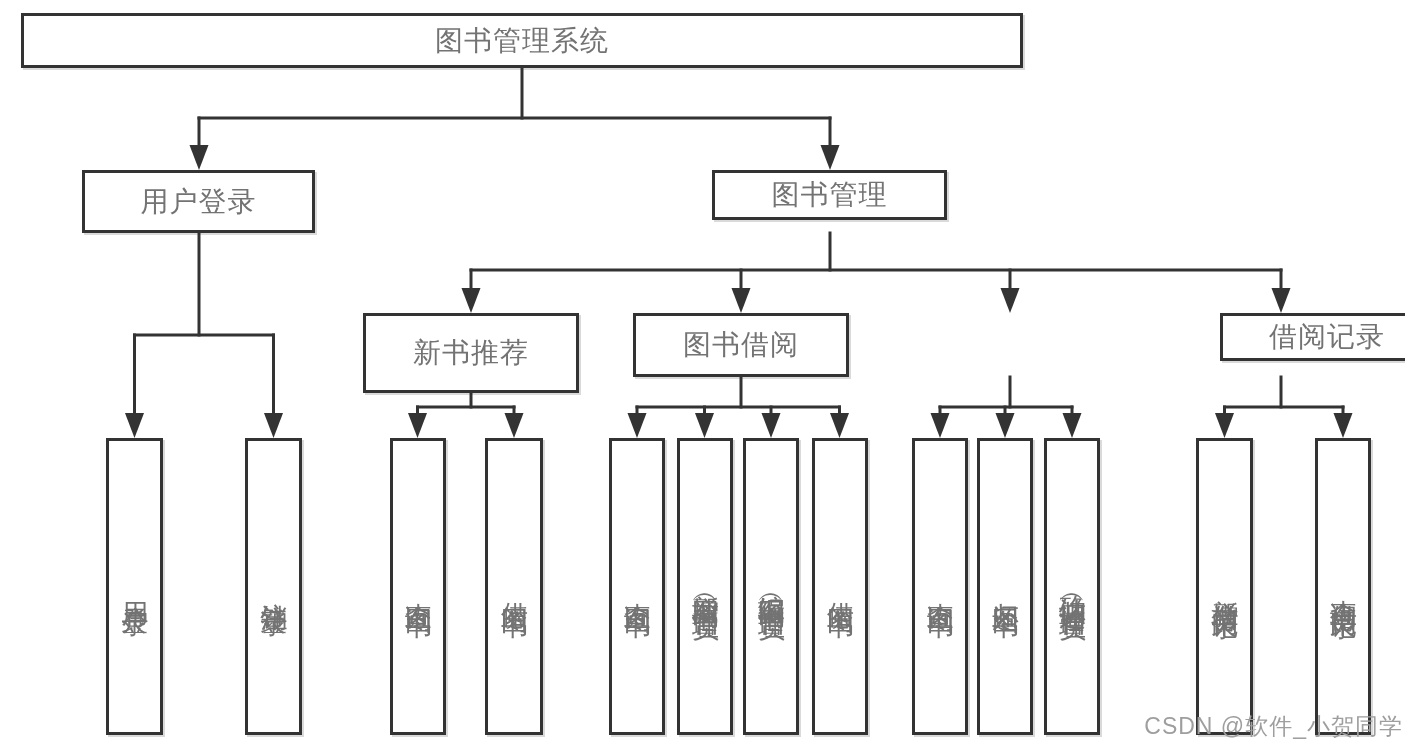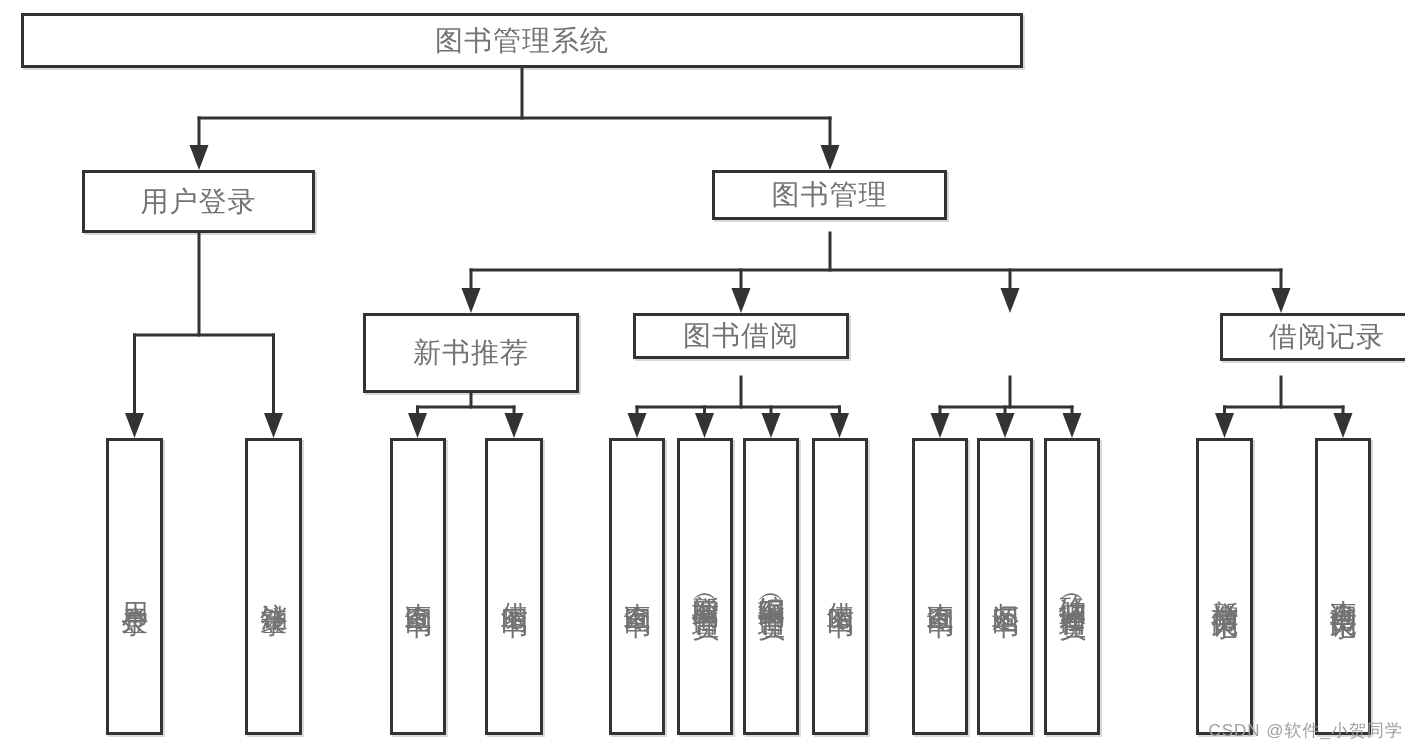--- a/index.html
+++ b/index.html
@@ -38,21 +38,21 @@
     text-orientation: mixed;
     letter-spacing: 3px;
     line-height: 1;
     white-space: nowrap;
   }
   .watermark {
     position: absolute;
     right: 2px;
     bottom: 5px;
     color: #9e9e9e;
-    font-size: 17px;
+    font-size: 23px;
     letter-spacing: 1px;
     z-index: 5;
   }
 </style>
 </head>
 <body>
 
 <div class="canvas">
 
   <svg class="connectors" viewBox="0 0 1405 747" xmlns="http://www.w3.org/2000/svg">
@@ -123,21 +123,21 @@
       <polygon points="1333.5,413 1352.5,413 1343,438"></polygon>
     </g>
   </svg>
 
   <div class="node" style="left:21px; top:13px; width:1002px; height:55px;">图书管理系统</div>
 
   <div class="node" style="left:82px; top:170px; width:233px; height:63px;">用户登录</div>
   <div class="node" style="left:712px; top:170px; width:235px; height:50px;">图书管理</div>
 
   <div class="node" style="left:363px; top:313px; width:216px; height:80px;">新书推荐</div>
-  <div class="node" style="left:633px; top:313px; width:216px; height:46px;">图书借阅</div>
+  <div class="node" style="left:633px; top:313px; width:216px; height:64px;">图书借阅</div>
   <div class="node" style="left:1220px; top:313px; width:214px; height:48px;text-align:center;">借阅记录</div>
 
   <div class="node leaf" style="left:106px; top:438px; width:57px; height:297px;">
     <span class="vtext">用户登录</span>
   </div>
   <div class="node leaf" style="left:245px; top:438px; width:57px; height:297px;">
     <span class="vtext">注销登录</span>
   </div>
 
   <div class="node leaf" style="left:390px; top:438px; width:56px; height:297px;">

